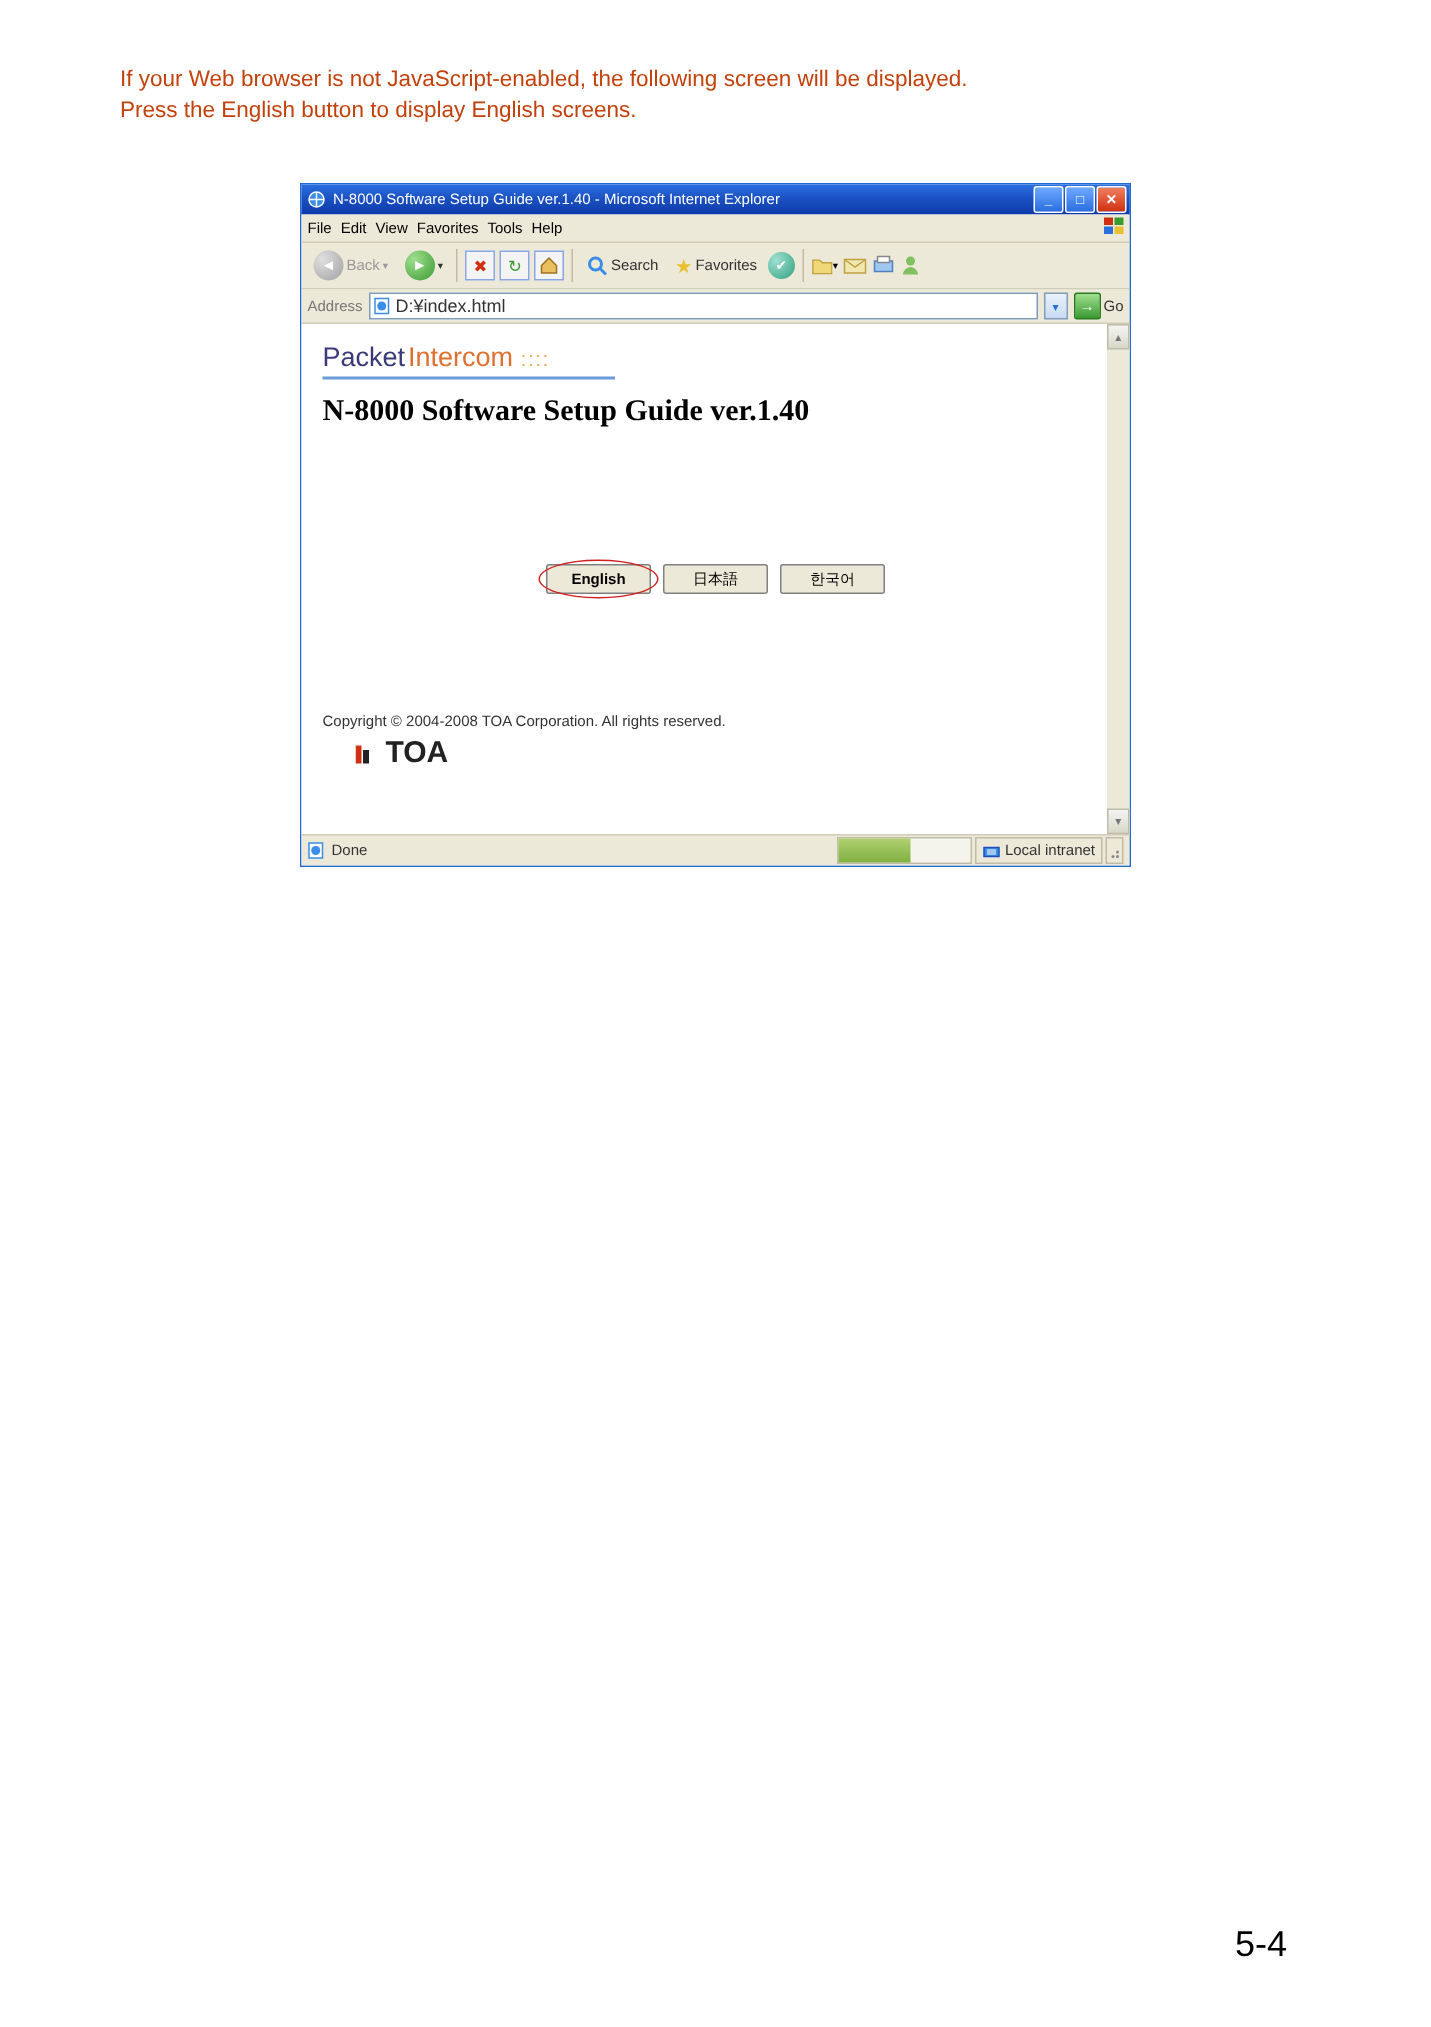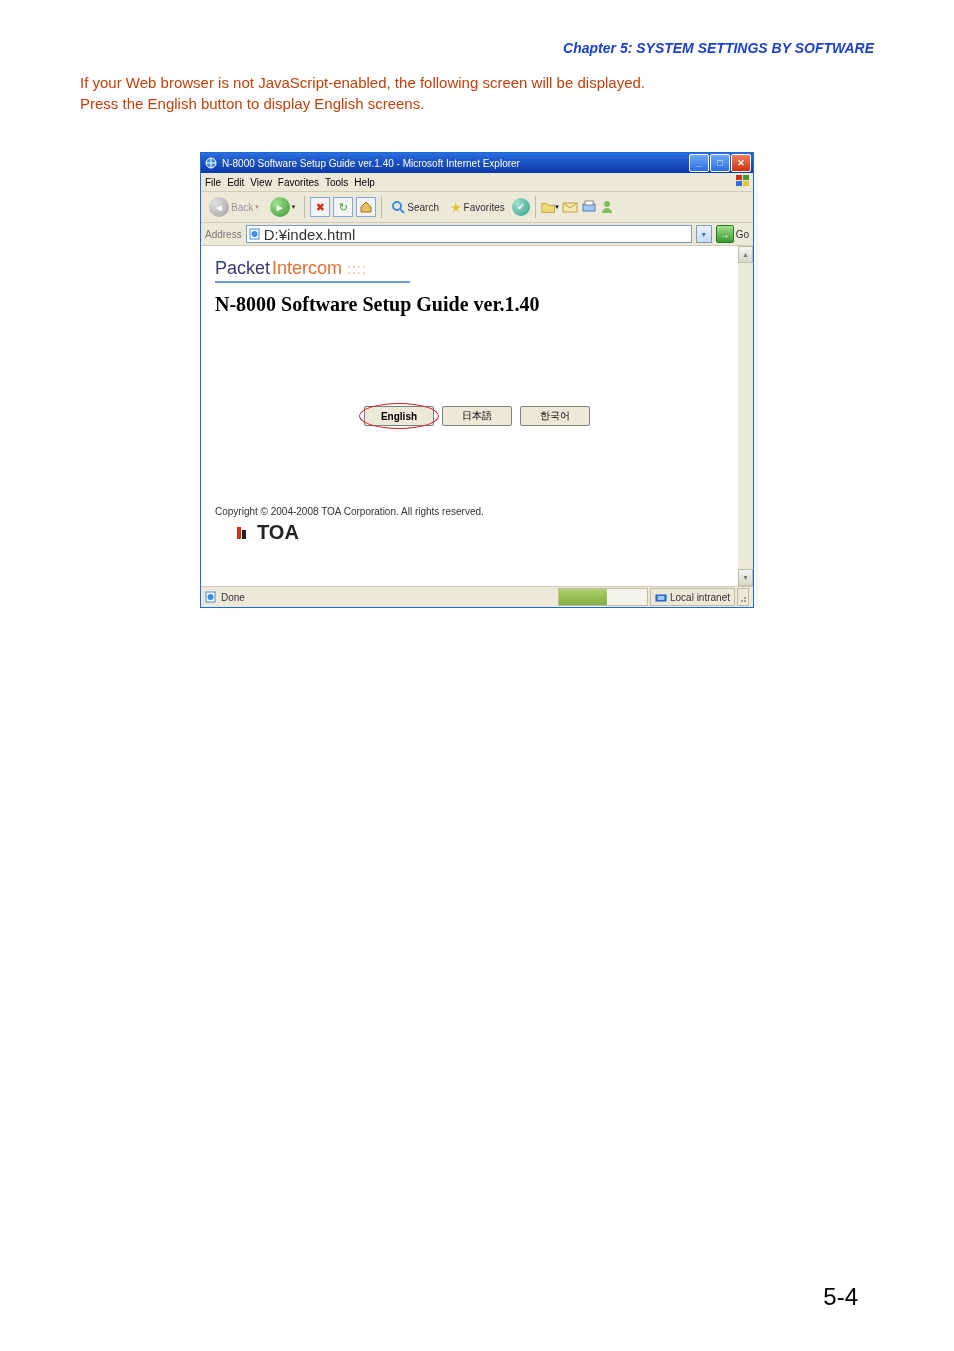--- a/index.html
+++ b/index.html
@@ -126,21 +126,21 @@
   }
   .addrbar .addr-label { color: #777; }
   .addr-input {
     flex: 1;
     height: 16px;
     border: 1px solid #7f9db9;
     background: #fff;
     display: flex;
     align-items: center;
     padding: 0 2px;
-    font-size: 15px;
+    font-size: 12px;
     color: #333;
   }
   .addr-dd {
     width: 14px; height: 16px;
     border: 1px solid #7f9db9;
     background: linear-gradient(#eaf1fb,#c8dbf3);
     display:flex;align-items:center;justify-content:center;
     color:#2a6fe0; font-size:8px;
   }
   .go-btn {
@@ -263,21 +263,20 @@
     font-size: 24px;
     color:#000;
   }
   svg { display:block; }
 </style>
 </head>
 <body>
 
 <div class="page">
 
-  <div class="chapter-heading">Chapter 5:  SYSTEM SETTINGS BY SOFTWARE</div>
 
   <p class="body-text">If your Web browser is not JavaScript-enabled, the following screen will be displayed.</p>
   <p class="body-text">Press the English button to display English screens.</p>
 
   <div class="screenshot">
 
     <div class="titlebar">
       <span class="ie-icon">
         <svg width="12" height="12" viewBox="0 0 12 12">
           <circle cx="6" cy="6" r="5" fill="#3a8ee8" stroke="#fff" stroke-width="1"></circle>

